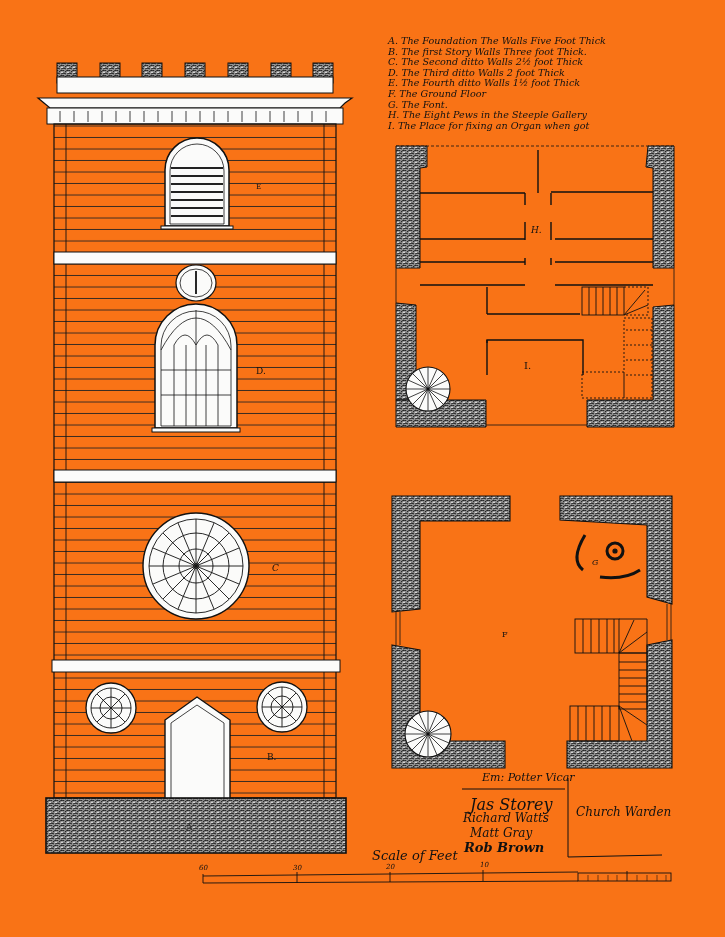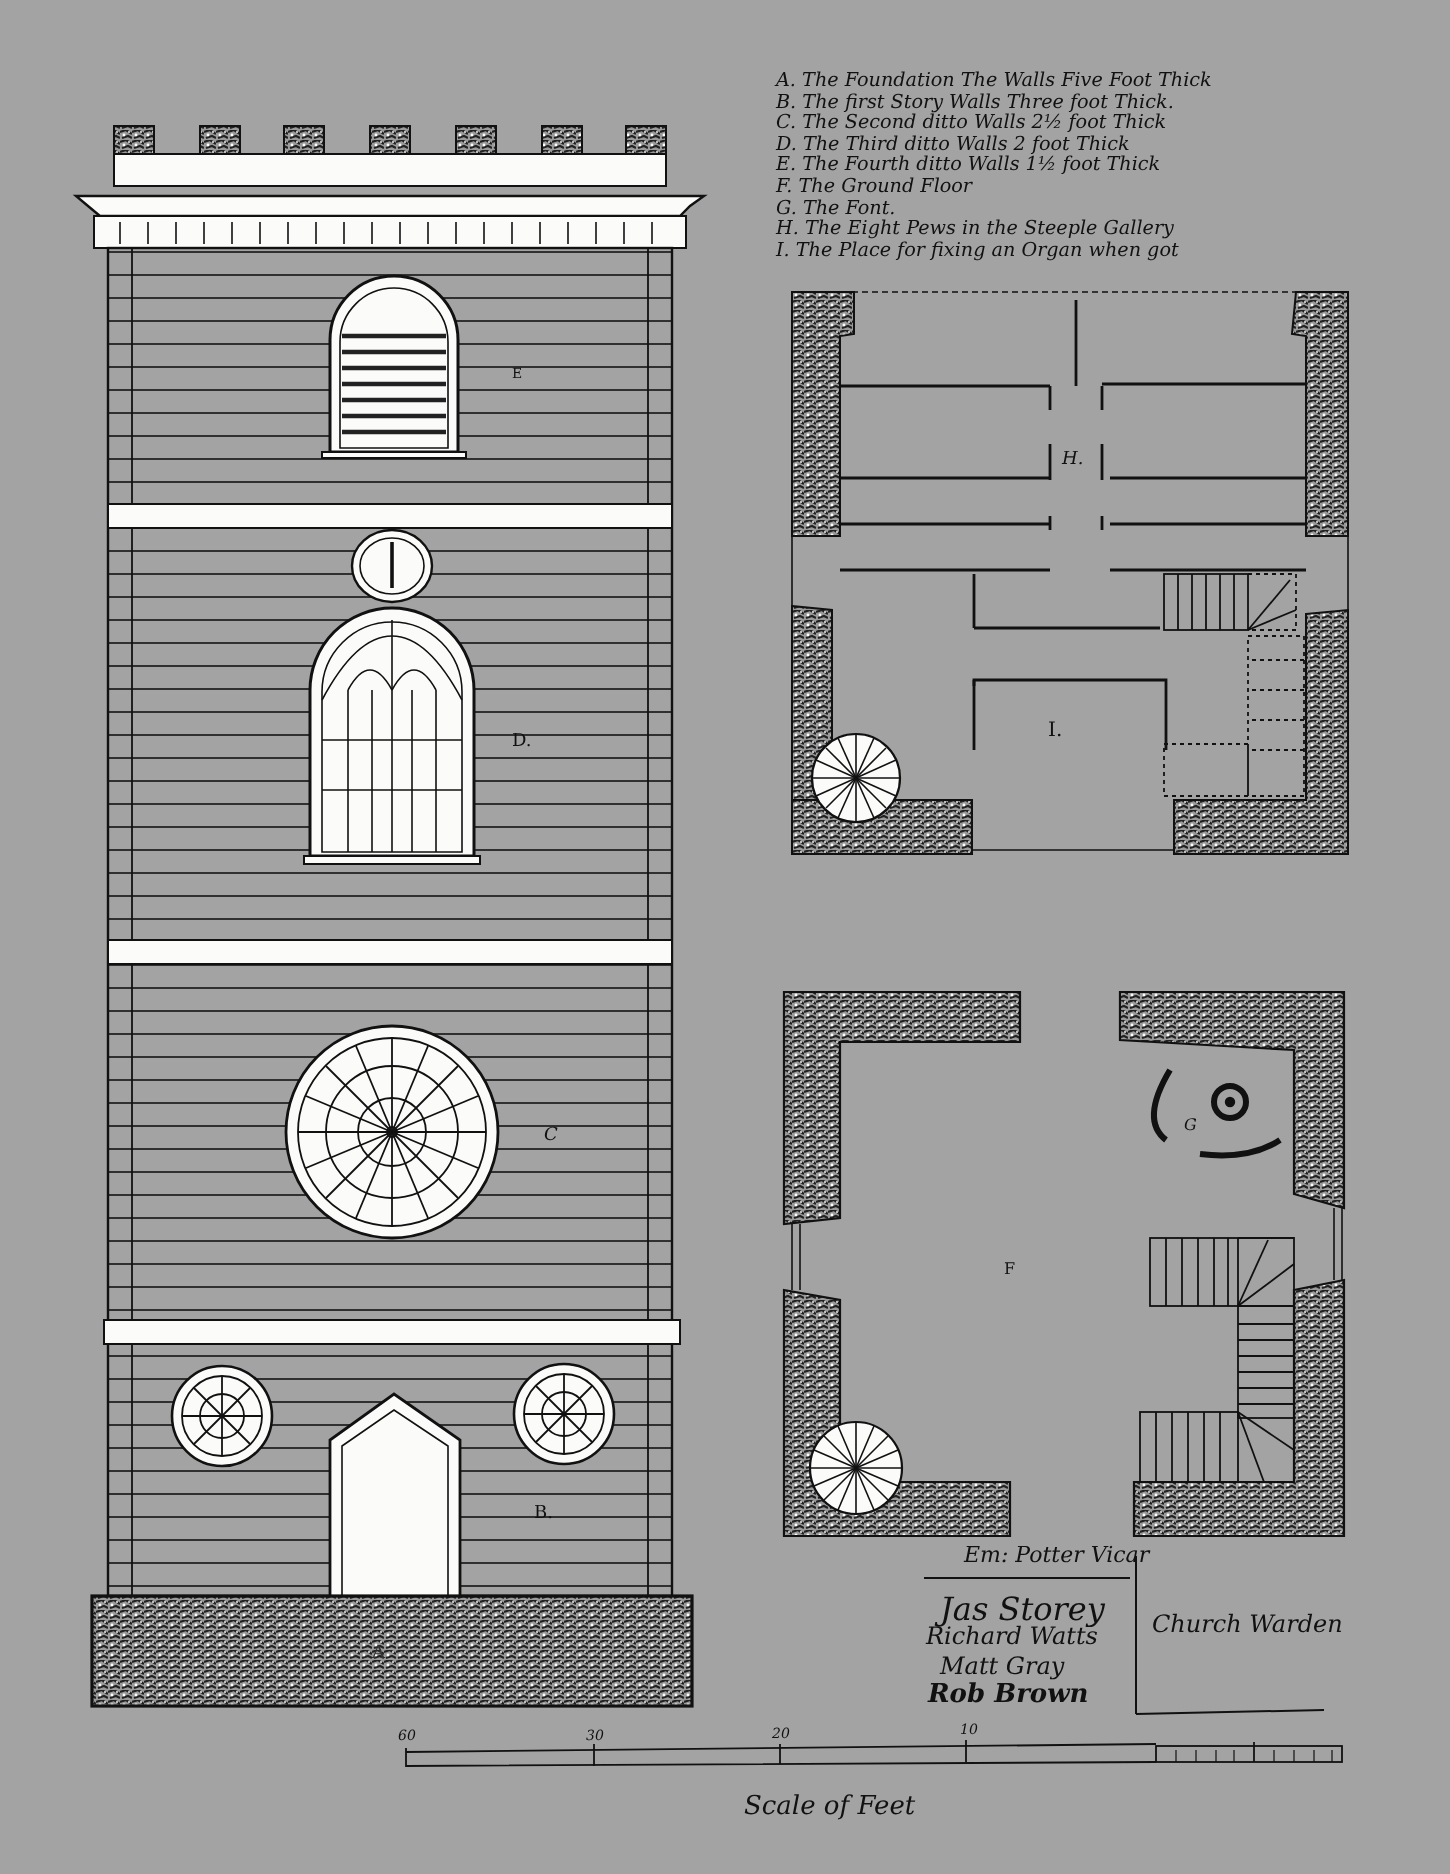--- a/index.html
+++ b/index.html
@@ -1,23 +1,23 @@
 <!DOCTYPE html>
 <html><head>
 <meta charset="utf-8">
 <style>
   html,body{margin:0;padding:0;background:#fdfdfd;}
   body{width:725px;height:937px;position:relative;overflow:hidden;font-family:"DejaVu Serif",serif;}
-  #sheet{position:absolute;left:0;top:0;width:725px;height:937px;background:#a3a3a3;}
+  #sheet{position:absolute;left:0;top:0;width:725px;height:937px;background:#f97316;}
   .legend{position:absolute;left:388px;top:36px;width:320px;font-family:"DejaVu Serif",serif;font-style:italic;font-size:9.6px;line-height:10.6px;color:#111;}
   .legend div{white-space:nowrap;}
   .lbl{position:absolute;font-family:"DejaVu Serif",serif;font-size:9px;color:#111;}
   .sig{position:absolute;font-family:"DejaVu Serif",serif;font-style:italic;color:#111;white-space:nowrap;}
   .scale-num{position:absolute;font-family:"DejaVu Serif",serif;font-style:italic;font-size:7px;color:#111;}
-  .scale-title{position:absolute;left:372px;top:896px;font-family:"DejaVu Serif",serif;font-style:italic;font-size:13px;color:#111;}
+  .scale-title{position:absolute;left:372px;top:848px;font-family:"DejaVu Serif",serif;font-style:italic;font-size:13px;color:#111;}
   svg{position:absolute;left:0;top:0;}
 </style>
 </head>
 <body>
 
 <div id="sheet">
 
 <svg width="725" height="937" viewBox="0 0 725 937">
   <defs>
     <pattern id="stone" width="6" height="5" patternUnits="userSpaceOnUse">

